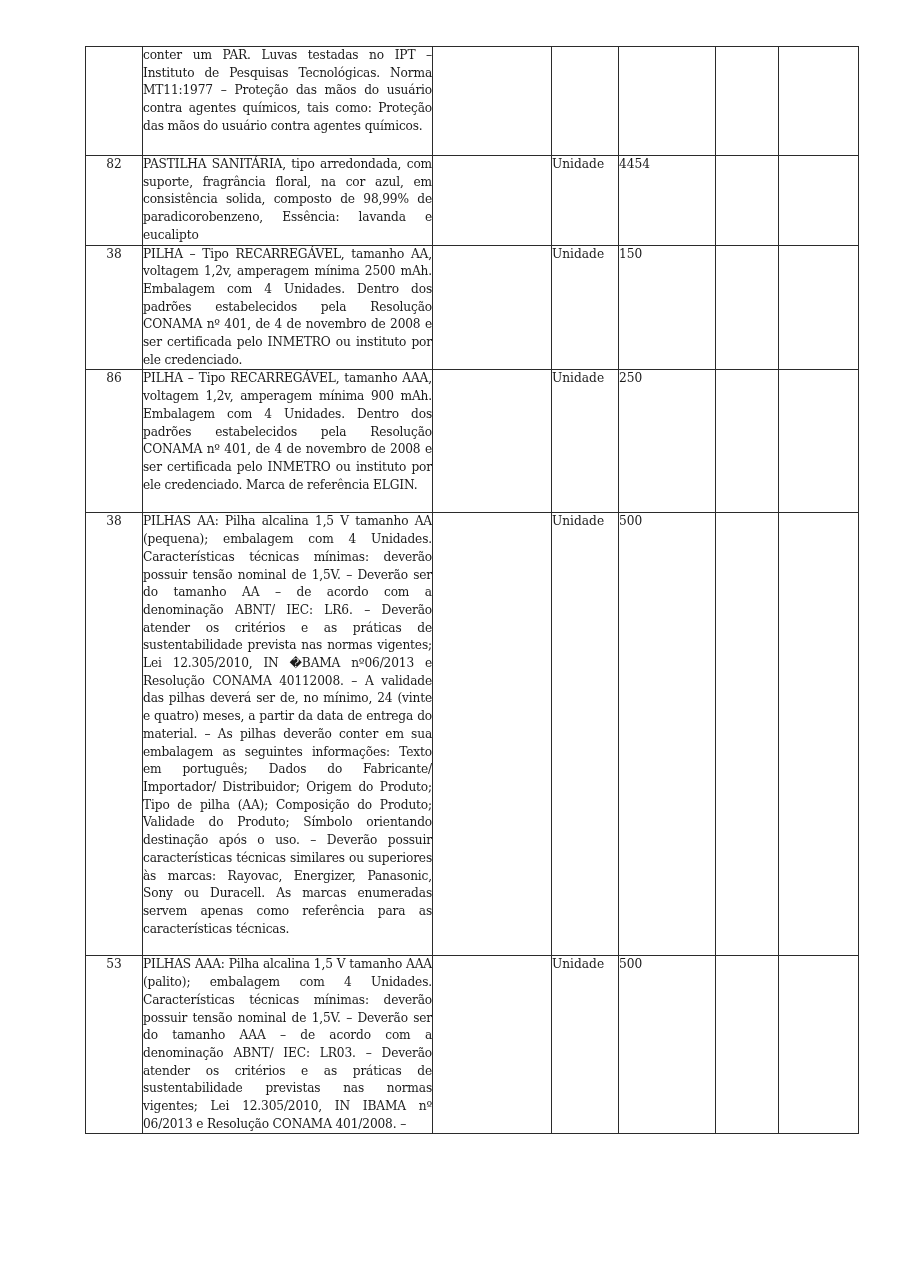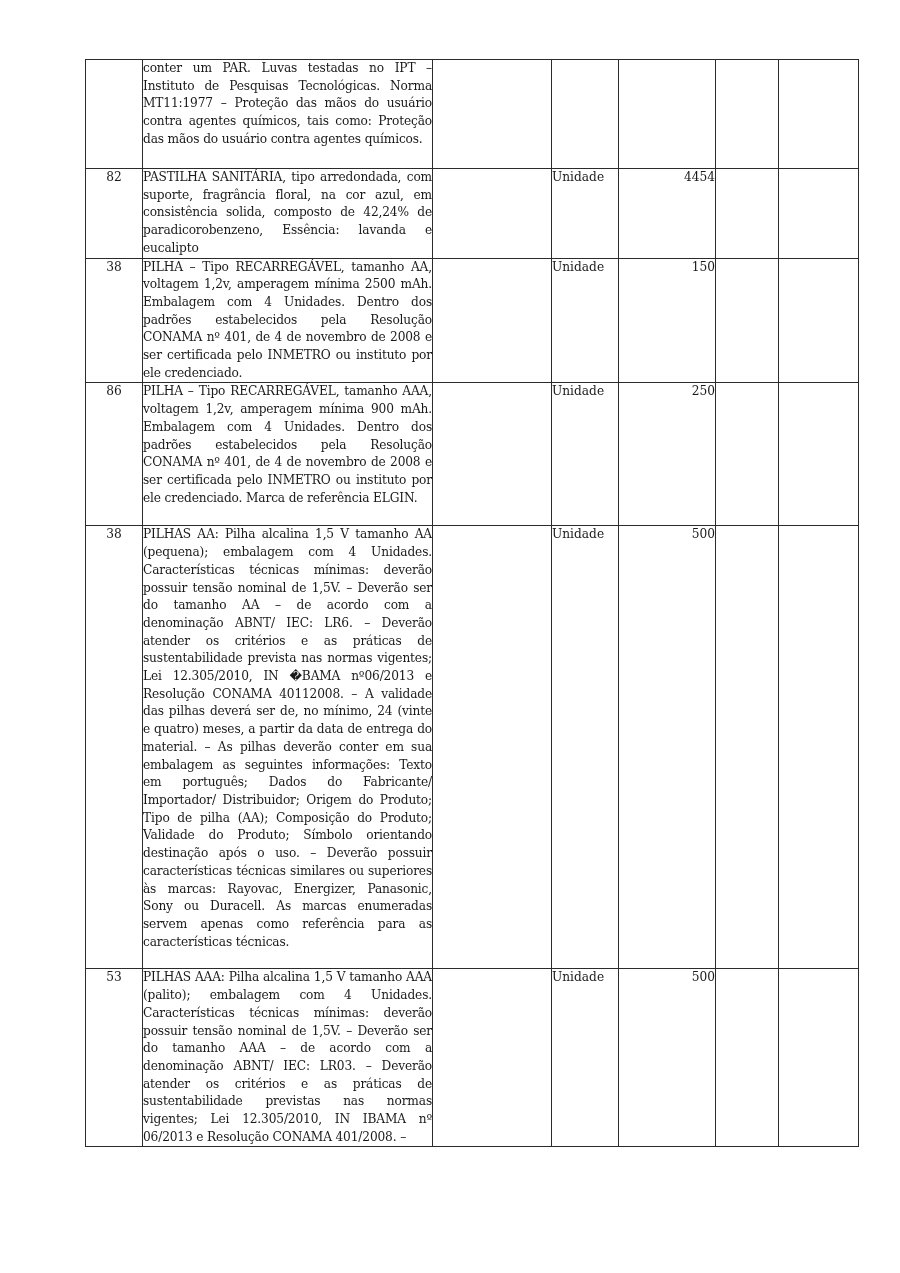--- a/index.html
+++ b/index.html
@@ -1,27 +1,27 @@
 <!DOCTYPE html>
 <html><head>
 <meta charset="utf-8">
 <style>
   html, body { margin:0; padding:0; background:#ffffff; }
   body { width:900px; height:1273px; position:relative; overflow:hidden;
          font-family:"DejaVu Serif", "Liberation Serif", serif; color:#1a1a1a; }
-  table.items { position:absolute; left:85px; top:59px; border-collapse:collapse;
+  table.items { position:absolute; left:85px; top:46px; border-collapse:collapse;
                 table-layout:fixed; width:774px; font-size:12.2px; line-height:17.7px; }
   table.items td { border:1.5px solid #2b2b2b; vertical-align:top; padding:0; }
   col.c-num { width:57px; } col.c-desc { width:290px; } col.c-brand { width:119px; }
   col.c-unit { width:67px; } col.c-qty { width:97px; } col.c-price { width:63px; }
   col.c-total { width:80px; }
   td.num { text-align:center; padding-right:6px; }
   td.desc { text-align:justify; padding:0 1px 0 1px; letter-spacing:-0.15px; }
   td.unit { padding-left:8px; }
-  td.qty { text-align:right; padding-right:1px; }
+  td.qty { text-align:left; padding-right:1px; }
 </style>
 </head>
 <body>
 
 <table class="items">
   <colgroup>
     <col class="c-num">
       <col class="c-desc">
       <col class="c-brand">
       <col class="c-unit">
@@ -34,21 +34,21 @@
     <td class="num"></td>
     <td class="desc">conter um PAR. Luvas testadas no IPT – Instituto de Pesquisas Tecnológicas. Norma MT11:1977 – Proteção das mãos do usuário contra agentes químicos, tais como: Proteção das mãos do usuário contra agentes químicos.</td>
     <td class="brand"></td>
     <td class="unit"></td>
     <td class="qty"></td>
     <td class="price"></td>
     <td class="total"></td>
   </tr>
       <tr style="height: 88px; margin-top: 28px;">
     <td class="num">82</td>
-    <td class="desc">PASTILHA SANITÁRIA, tipo arredondada, com suporte, fragrância floral, na cor azul, em consistência solida, composto de 42,24% de paradicorobenzeno, Essência: lavanda e eucalipto</td>
+    <td class="desc">PASTILHA SANITÁRIA, tipo arredondada, com suporte, fragrância floral, na cor azul, em consistência solida, composto de 98,99% de paradicorobenzeno, Essência: lavanda e eucalipto</td>
     <td class="brand"></td>
     <td class="unit">Unidade</td>
     <td class="qty">4454</td>
     <td class="price"></td>
     <td class="total"></td>
   </tr>
       <tr style="height: 124px;">
     <td class="num">38</td>
     <td class="desc">PILHA – Tipo RECARREGÁVEL, tamanho AA, voltagem 1,2v, amperagem mínima 2500 mAh. Embalagem com 4 Unidades. Dentro dos padrões estabelecidos pela Resolução CONAMA nº 401, de 4 de novembro de 2008 e ser certificada pelo INMETRO ou instituto por ele credenciado.</td>
     <td class="brand"></td>

